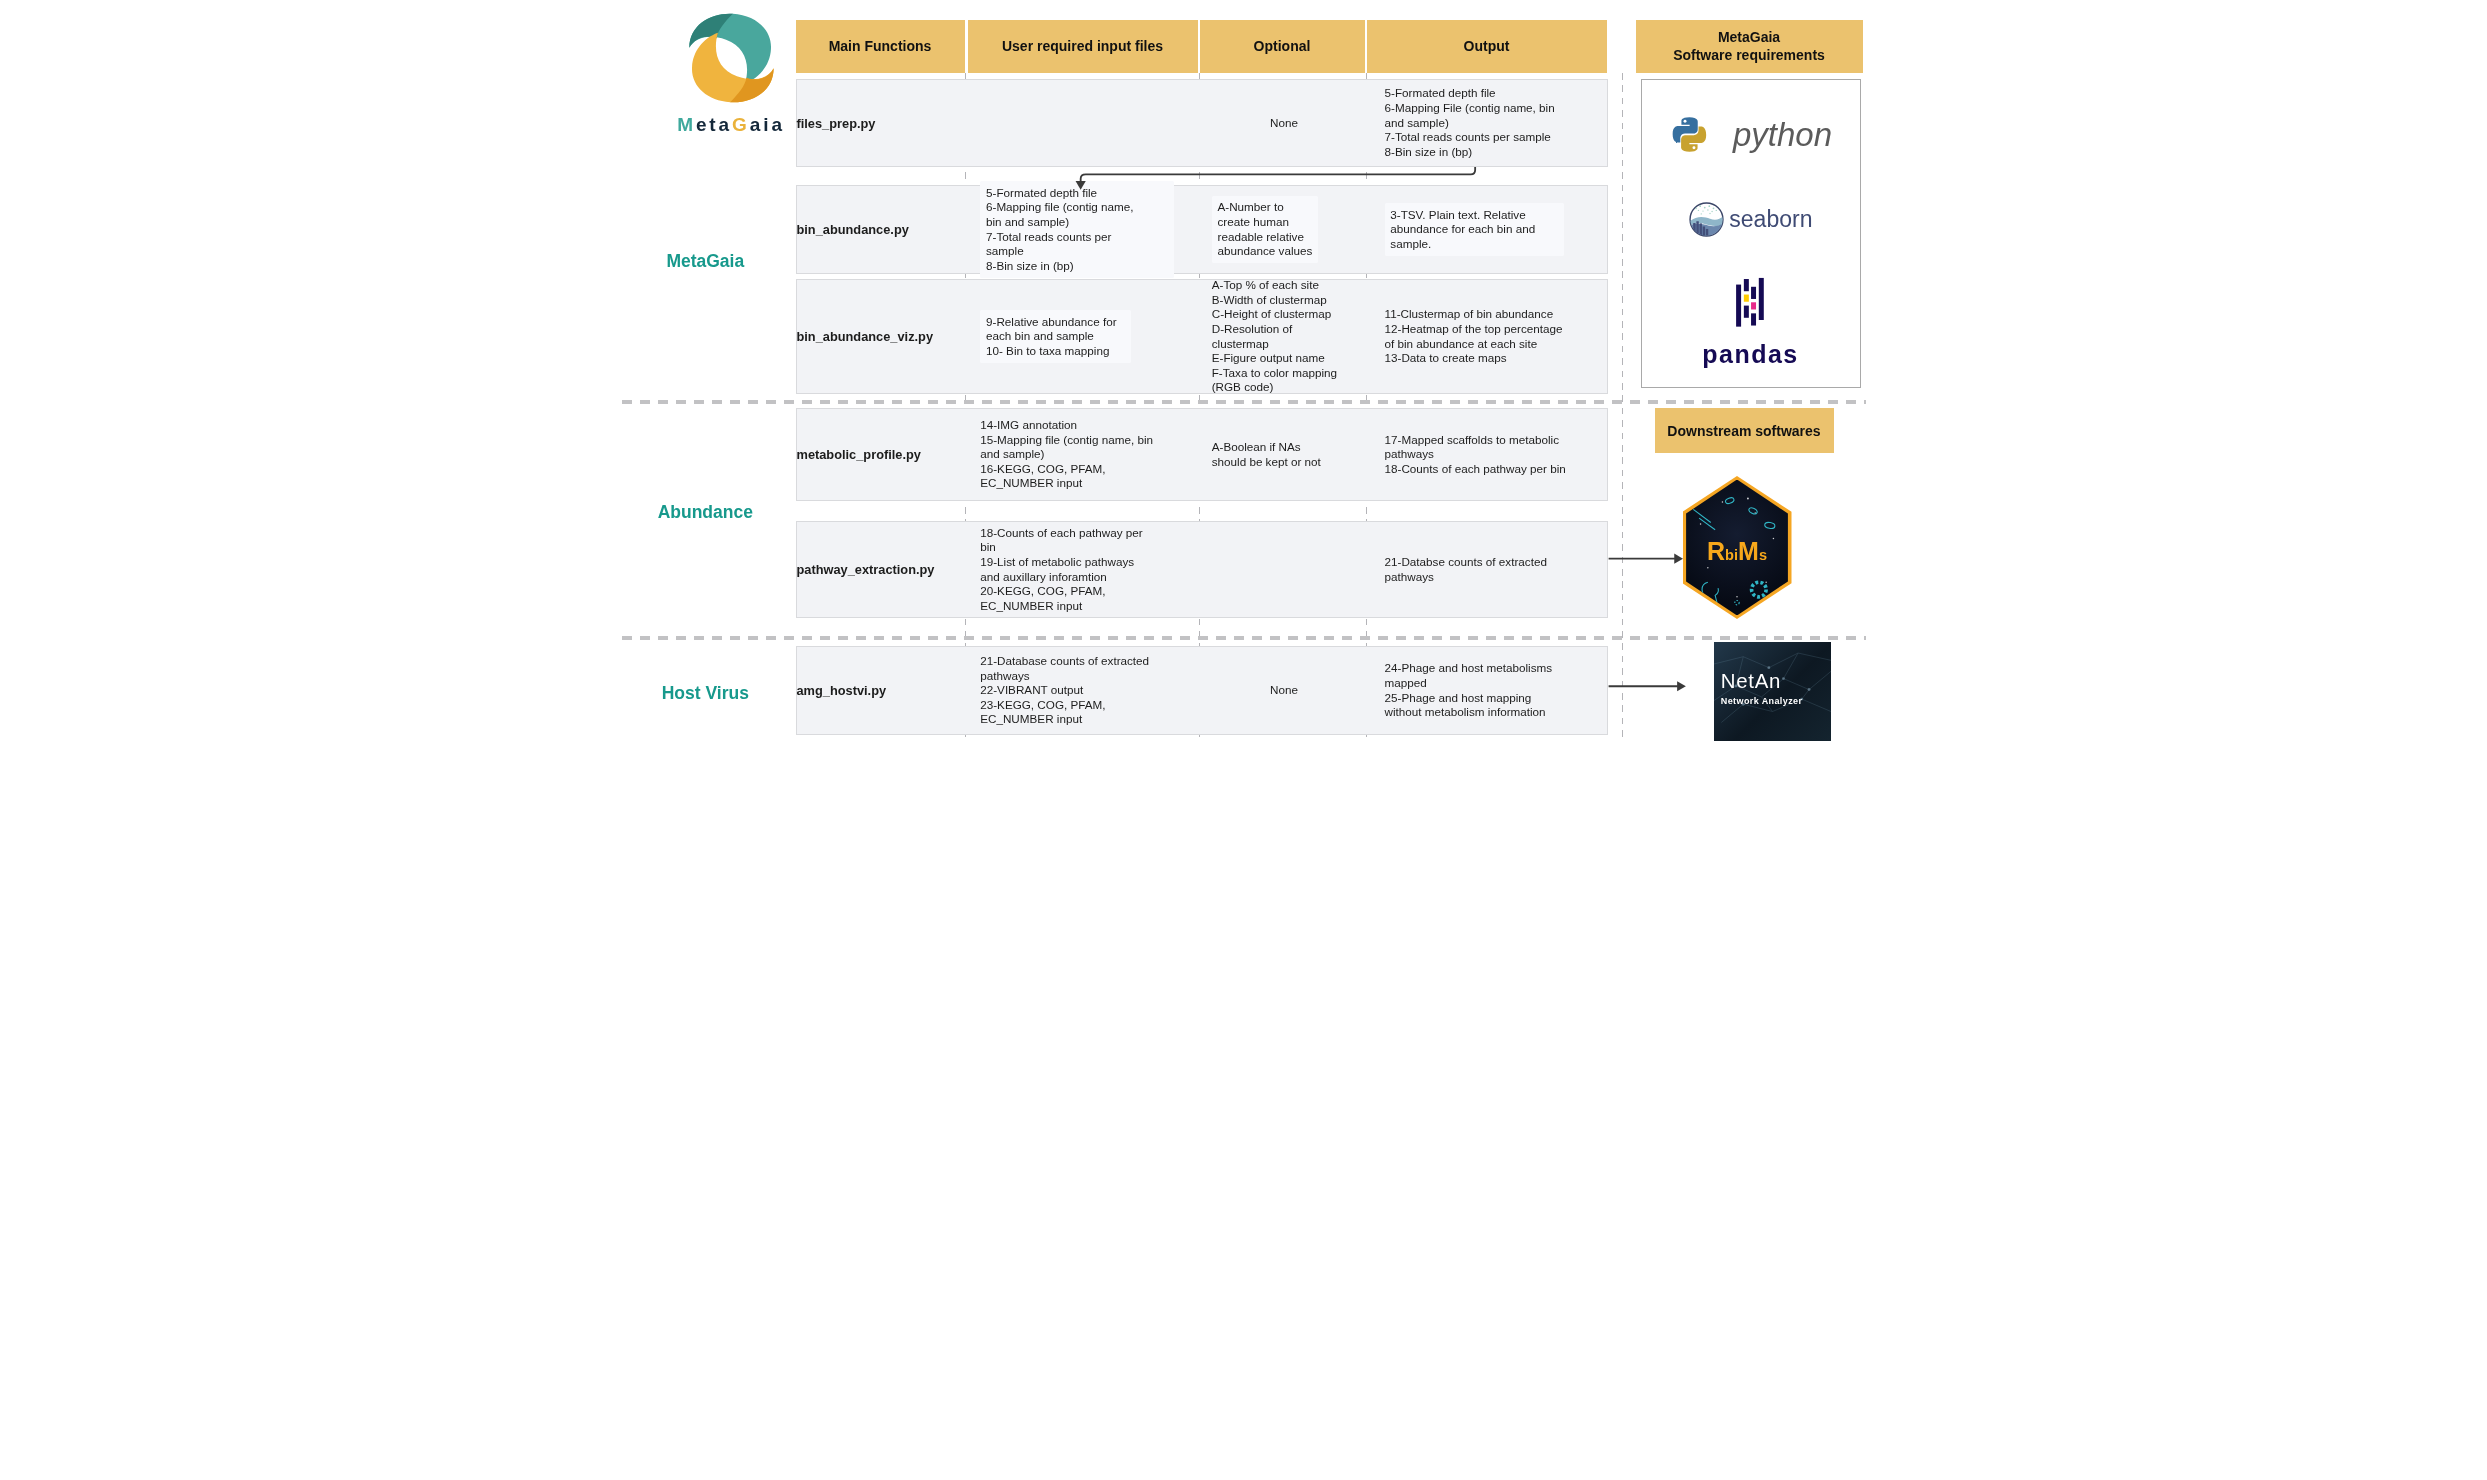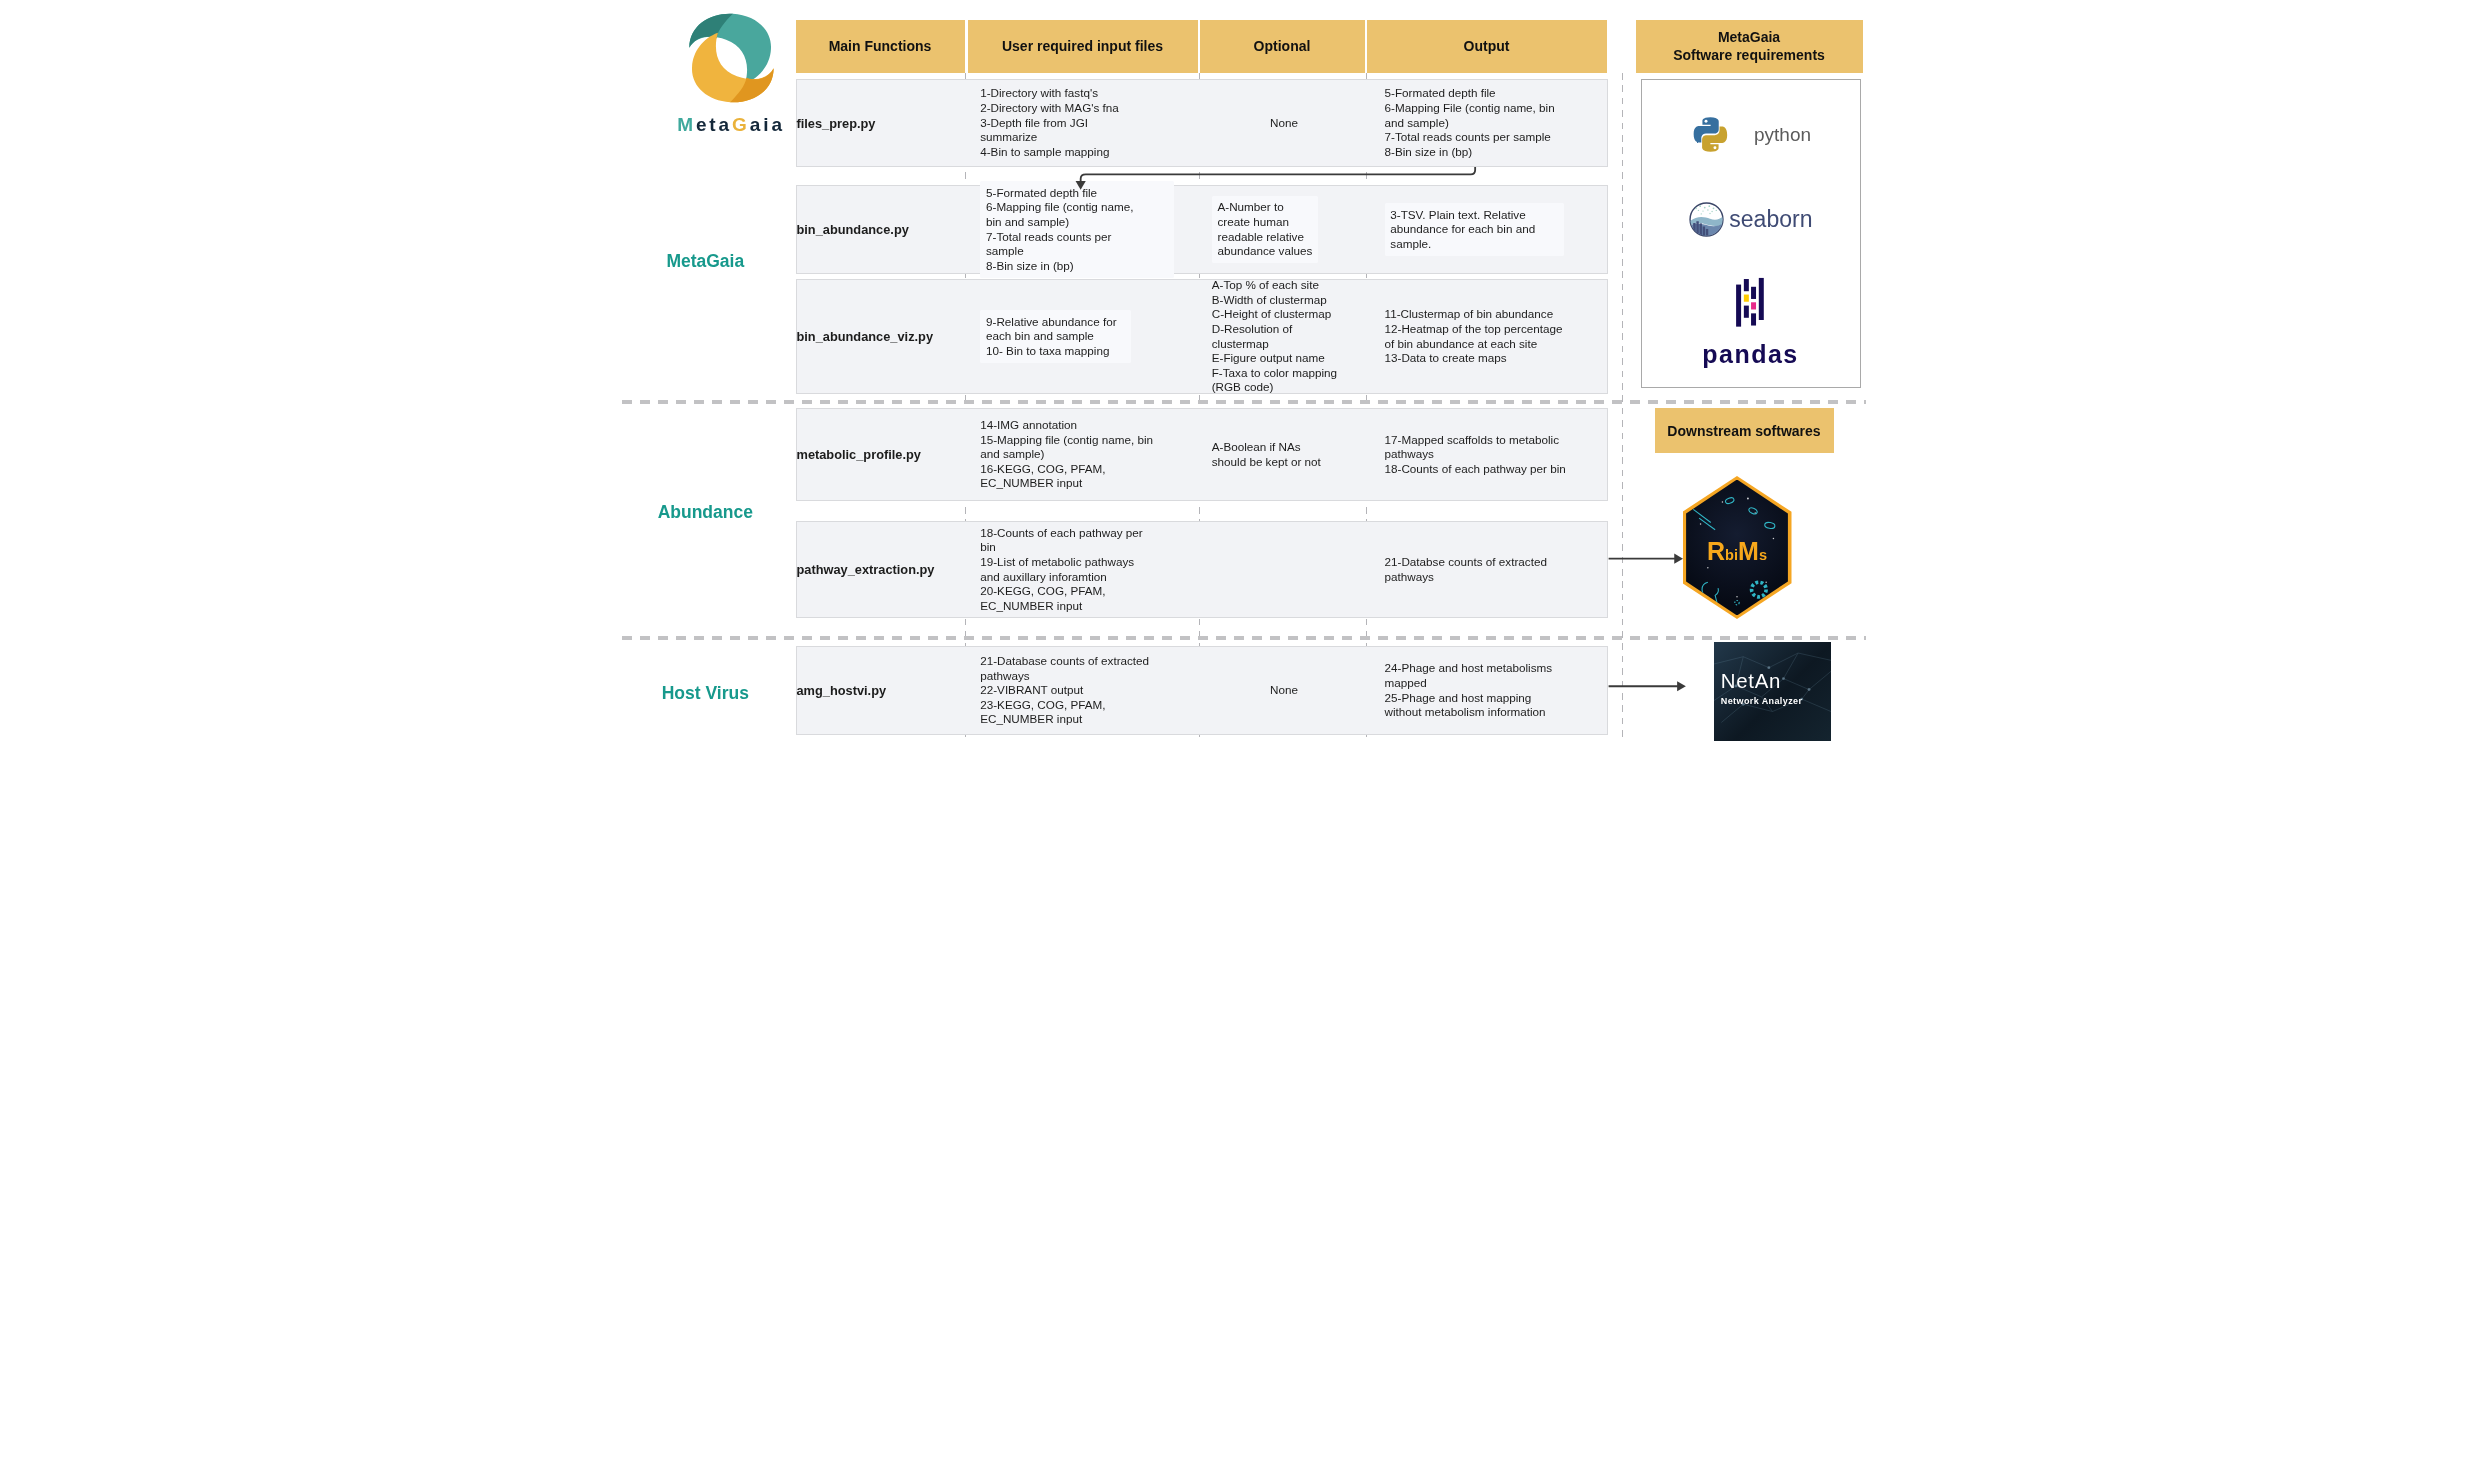--- a/index.html
+++ b/index.html
@@ -38,21 +38,21 @@
                    font-weight:800; font-size:17.5px; color:#17998c; }
   .logo { position:absolute; left:38px; top:7.3px; width:143px; text-align:center; }
   .wordmark { display:flex; justify-content:center; font-weight:800; font-size:19px;
               letter-spacing:2.9px; margin-top:2.9px; }
   .wm-teal { color:#3fa99d; } .wm-navy { color:#14283a; } .wm-amber { color:#eab23b; }
 
   
   .req-box { position:absolute; left:1019px; top:79px; width:220px; height:309px;
              background:#fff; border:1.5px solid #a9a9a9; box-sizing:border-box; }
   .soft-item { position:absolute; left:0; width:100%; display:flex; align-items:center; justify-content:center; }
-  .python-word { font-size:19px; color:#5b5b5b; margin-left:23px; }
+  .python-word { font-size:33px; color:#5b5b5b; margin-left:23px;font-style:italic; }
   .seaborn-word { font-size:23px; color:#3f4b74; margin-left:5.8px; }
   .pandas-word { font-size:25px; font-weight:700; color:#150a54; letter-spacing:1.5px; }
 
   .down-head { position:absolute; left:1033px; top:408px; width:179px; height:45px;
                background:#ebc26e; display:flex; align-items:center; justify-content:center;
                font-weight:bold; font-size:14px; color:#111; }
 
   .hexa { position:absolute; left:1061px; top:476px; width:109px; height:143px;
           clip-path:polygon(50% 0%,100% 25%,100% 75%,50% 100%,0% 75%,0% 25%);
           background:#f5a623; }
@@ -106,27 +106,20 @@
   <div class="hcell" style="left:174px;width:169px">Main Functions</div>
   <div class="hcell" style="left:346px;width:230px">User required input files</div>
   <div class="hcell" style="left:578px;width:165px">Optional</div>
   <div class="hcell" style="left:745px;width:240px">Output</div>
   <div class="hcell" style="left:1014px;width:227px">MetaGaia
 Software requirements</div>
 
   <div class="row" style="top:79px;height:88px">
     <div class="cell c1">
         <span class="fn">files_prep.py</span>
-      </div>
-    <div class="cell c2">
-        <div class="txt">1-Directory with fastq's
-2-Directory with MAG's fna
-3-Depth file from JGI
-summarize
-4-Bin to sample mapping</div>
       </div>
     <div class="cell c3">
         <div class="txt center">None</div>
       </div>
     <div class="cell c4">
         <div class="txt">5-Formated depth file
 6-Mapping File (contig name, bin and sample)
 7-Total reads counts per sample
 8-Bin size in (bp)</div>
       </div>

